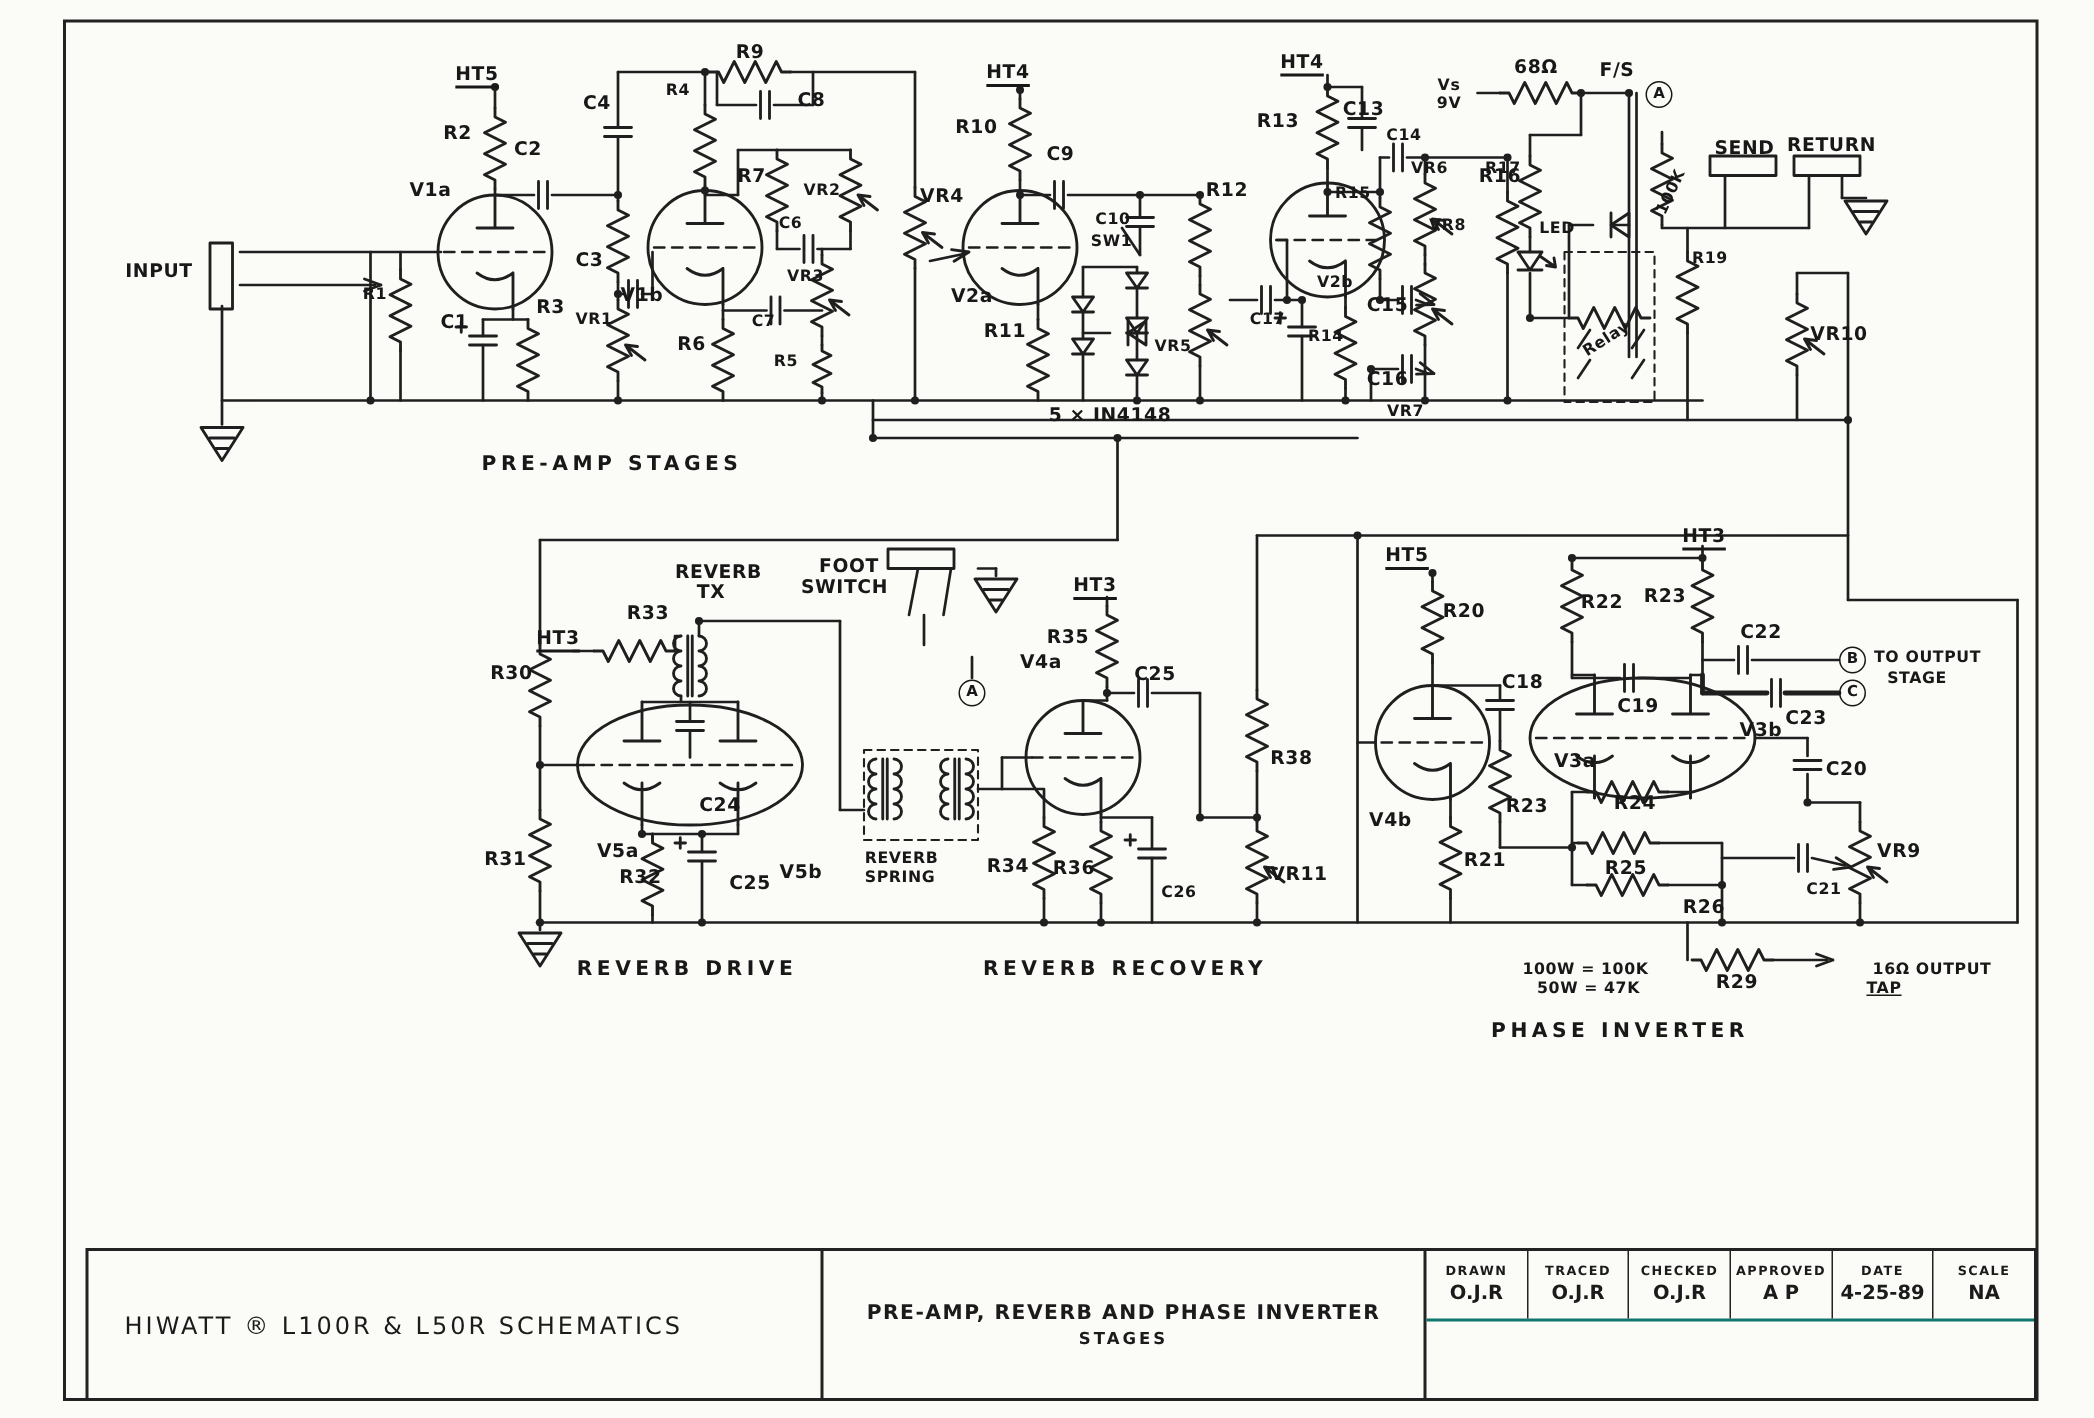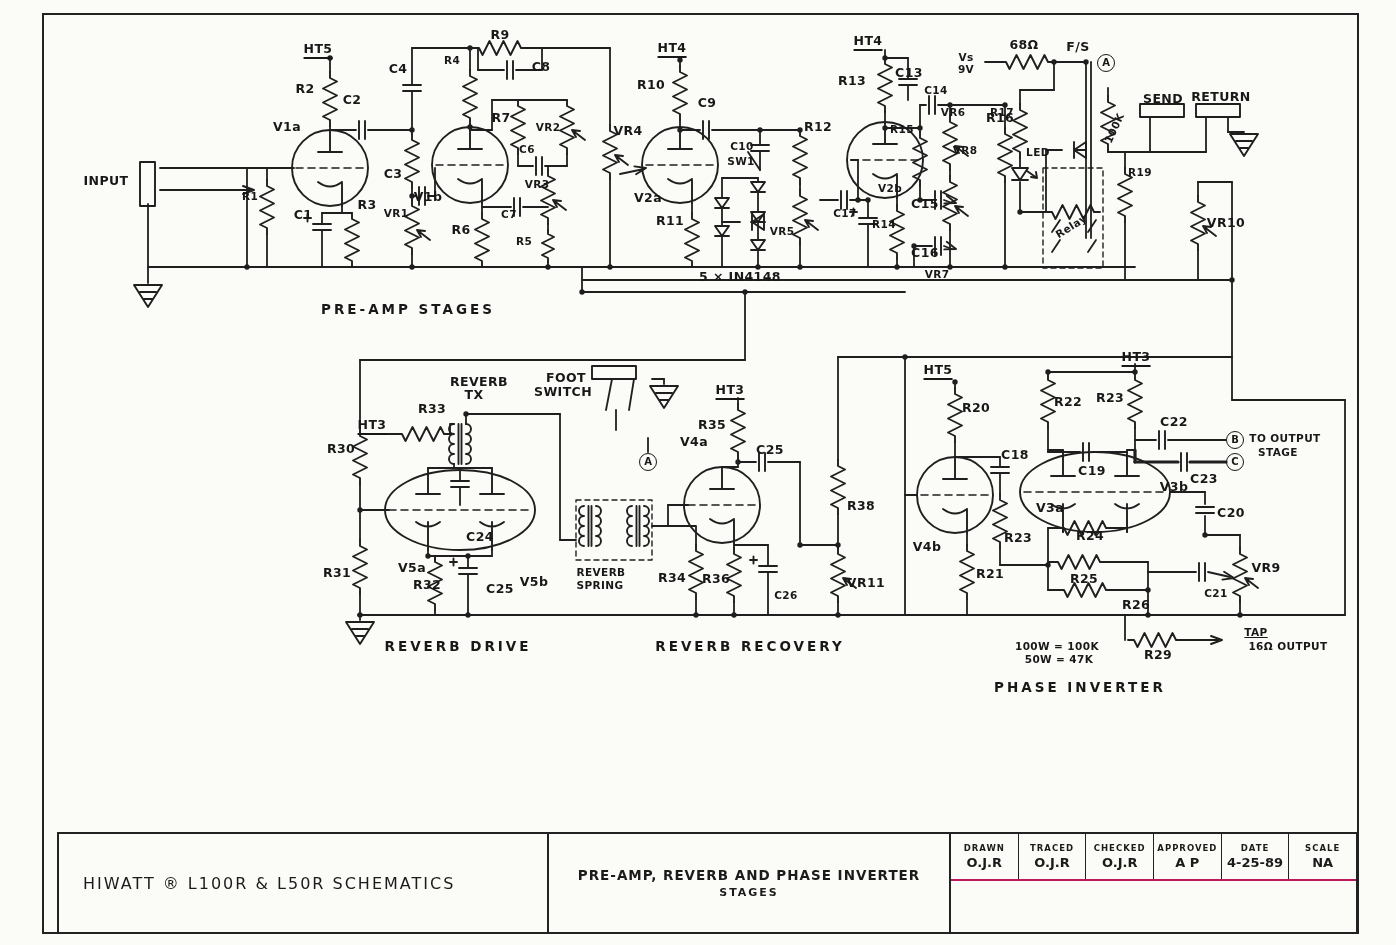--- a/index.html
+++ b/index.html
@@ -25,21 +25,21 @@
       line-height:16px;text-align:center;font-size:10px;letter-spacing:0;}
   #titleblock{position:absolute;left:57px;top:832px;width:1297px;height:98px;
       border:2px solid #222;display:flex;}
   #tb-main{width:464px;border-right:2px solid #222;display:flex;align-items:center;
       padding-left:24px;font-size:16px;font-weight:400;letter-spacing:2px;}
   #tb-sub{width:400px;border-right:2px solid #222;display:flex;flex-direction:column;
       align-items:center;justify-content:center;font-weight:700;}
   #tb-sub .l1{font-size:13.5px;letter-spacing:1px;}
   #tb-sub .l2{font-size:11px;letter-spacing:2px;margin-top:3px;}
   #tb-right{flex:1;display:flex;flex-direction:column;}
-  #tb-fields{display:flex;height:45px;border-bottom:2px solid #be185d;}
+  #tb-fields{display:flex;height:45px;border-bottom:2px solid #0f766e;}
   .tb-cell{border-right:1.6px solid #222;display:flex;flex-direction:column;
       align-items:center;justify-content:center;flex:1;}
   .tb-cell:last-child{border-right:none;}
   .tb-cell .fl{font-size:8.5px;font-weight:700;letter-spacing:1px;}
   .tb-cell .fv{font-size:13px;font-weight:700;margin-top:2px;}
   #tb-dwg{flex:1;display:flex;align-items:center;padding-left:10px;}
   #tb-dwg .dl{font-size:10.5px;font-weight:700;}
   #tb-dwg .dn{font-size:19px;font-weight:700;letter-spacing:5px;margin-left:34px;}
 </style>
 </head>
@@ -614,21 +614,21 @@
     <span class="lb" style="left: 1090px; top: 535px;">R24</span>
     <span class="lb" style="left: 1231px; top: 512px;">C20</span>
     <span class="lb" style="left: 1084px; top: 578px;">R25</span>
     <span class="lb" style="left: 1088px; top: 604px; margin-left: 48px;">R26</span>
     <span class="lb s" style="left: 1216px; top: 593px;">C21</span>
     <span class="lb" style="left: 1266px; top: 567px;">VR9</span>
     <span class="lb" style="left: 1158px; top: 654px;">R29</span>
     <span class="lb s" style="left: 1057px; top: 646px;">100W = 100K</span>
     <span class="lb s" style="left: 1059px; top: 659px;">50W = 47K</span>
     <span class="lb s" style="left: 1242px; top: 646px; margin-left: 46px;">16Ω OUTPUT</span>
-    <span class="lb s" style="left: 1256px; top: 632px; text-decoration: underline;">TAP</span>
+    <span class="lb s" style="left: 1256px; top: 659px; text-decoration: underline;">TAP</span>
     <span class="lb sec" style="left: 1080px; top: 687px;">PHASE INVERTER</span>
   </div>
 
 <div id="titleblock">
   <div id="tb-main">HIWATT ®  L100R &amp; L50R   SCHEMATICS</div>
   <div id="tb-sub">
     <div class="l1">PRE-AMP, REVERB AND PHASE INVERTER</div>
     <div class="l2">STAGES</div>
   </div>
   <div id="tb-right">

